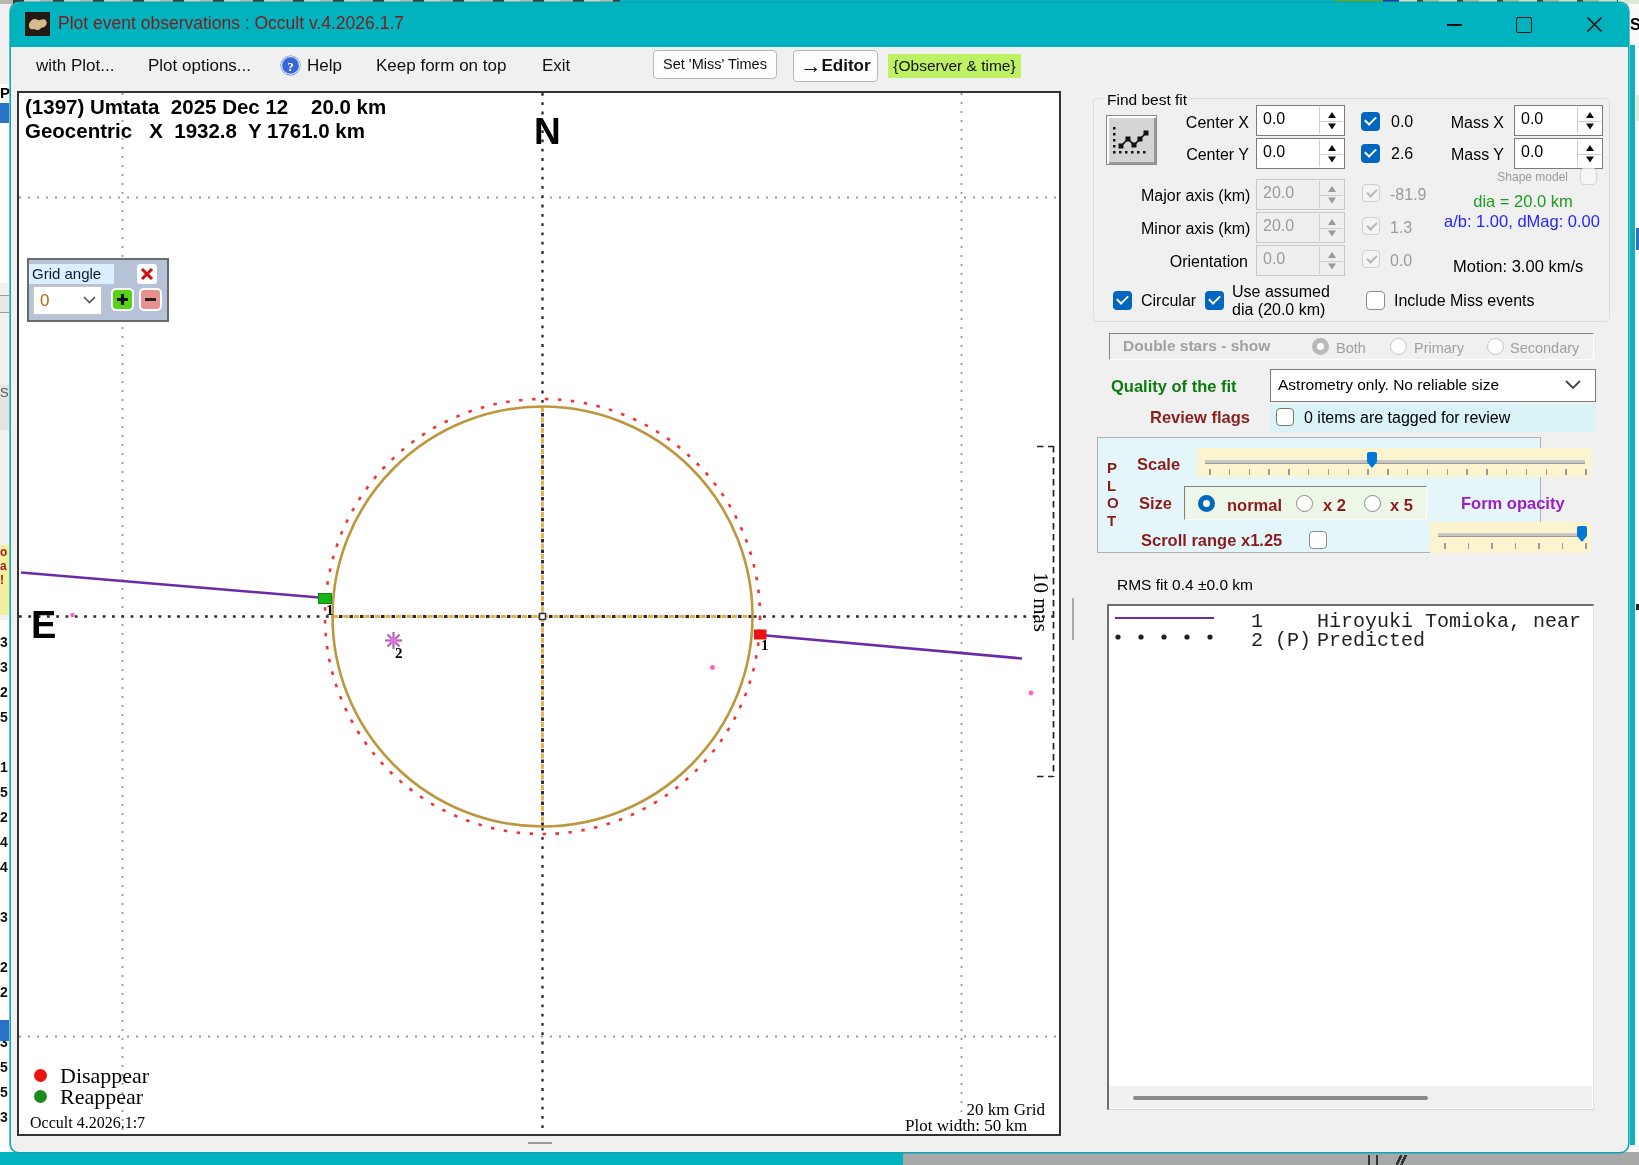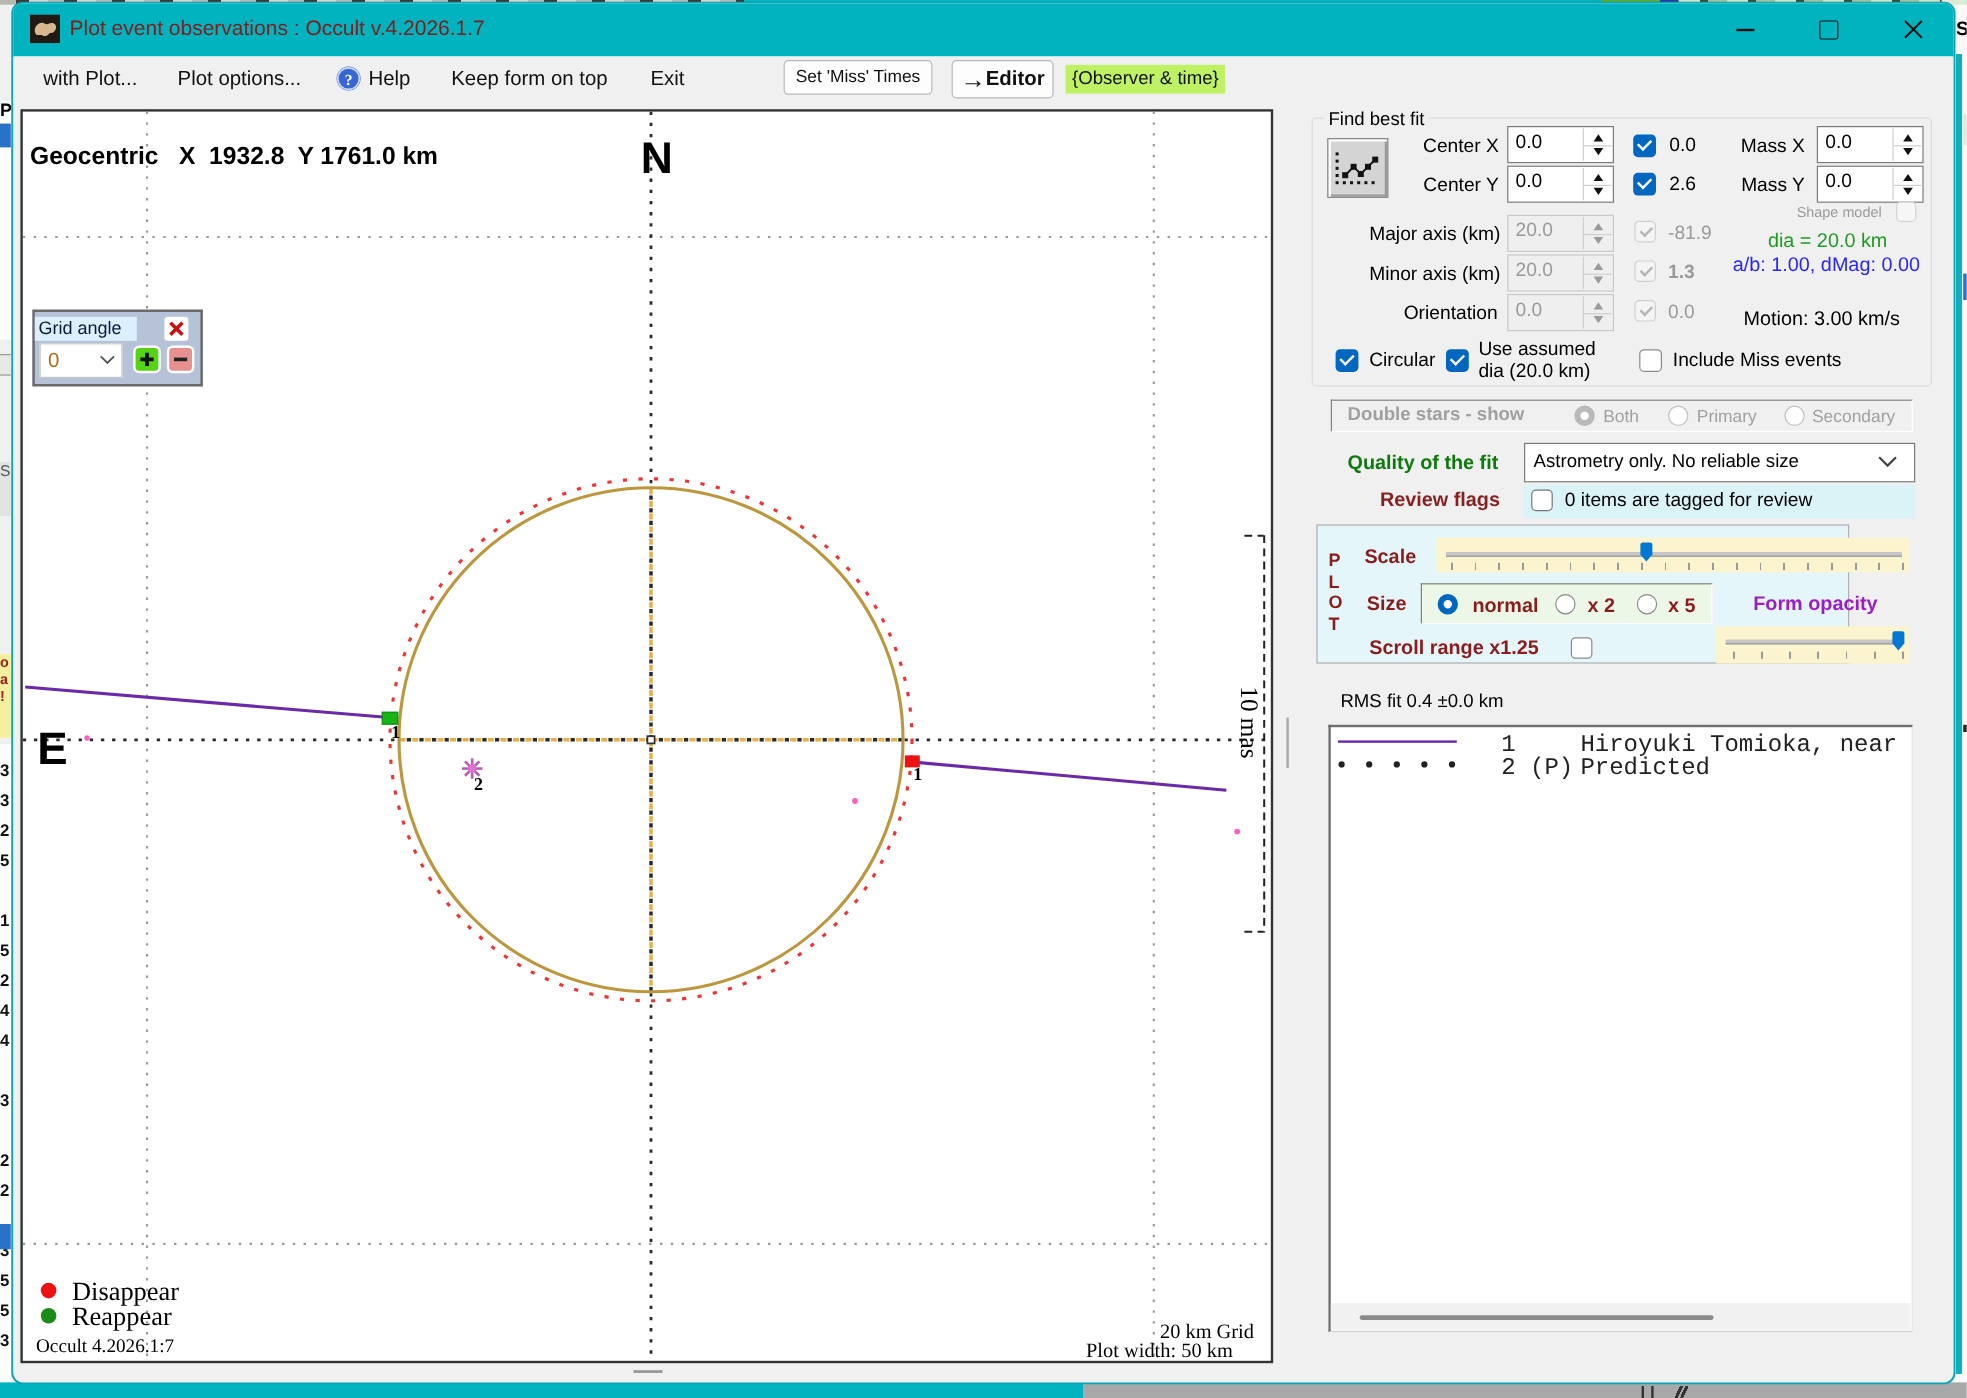--- a/index.html
+++ b/index.html
@@ -172,20 +172,21 @@
   <div class="a" style="left:40px;top:291px;font-size:17px;color:#b06a10;">0</div>
   <svg class="a" style="left:83px;top:296px;" width="13" height="8" viewBox="0 0 13 8">
       <path d="M1 1 L6.5 6.5 L12 1" fill="none" stroke="#555" stroke-width="1.6"></path>
     </svg>
   <div class="a" style="left:113px;top:290px;width:19px;height:19px;background:#56d315;border-radius:3px;box-shadow:0 0 0 2px #fff;"></div>
   <svg class="a" style="left:113px;top:290px;" width="19" height="19" viewBox="0 0 19 19">
       <path d="M4 9.5 L15 9.5 M9.5 4 L9.5 15" stroke="#111" stroke-width="3.2"></path>
     </svg>
   <div class="a" style="left:141px;top:290px;width:19px;height:19px;background:#e89090;border-radius:3px;box-shadow:0 0 0 2px #fff;"></div>
   <div class="a" style="left:145px;top:298px;width:11px;height:3px;background:#222;"></div>
+  <div class="a" style="left:25px;top:95px;font-size:20.5px;font-weight:bold;color:#000;white-space:pre;">(1397) Umtata  2025 Dec 12    20.0 km</div>
   <div class="a" style="left:25px;top:119px;font-size:20.5px;font-weight:bold;color:#000;white-space:pre;">Geocentric   X  1932.8  Y 1761.0 km</div>
   <div class="a" style="left:534px;top:111px;font-size:37px;font-weight:bold;color:#000;">N</div>
   <div class="a" style="left:31px;top:604px;font-size:38px;font-weight:bold;color:#000;">E</div>
 
   <div class="a" style="left:34px;top:1069px;width:13px;height:13px;border-radius:50%;background:#ee1111;"></div>
   <div class="a ser" style="left:60px;top:1063px;font-size:22px;color:#000;">Disappear</div>
   <div class="a" style="left:34px;top:1090px;width:13px;height:13px;border-radius:50%;background:#1a8c1a;"></div>
   <div class="a ser" style="left:60px;top:1084px;font-size:22px;color:#000;">Reappear</div>
   <div class="a ser" style="left:30px;top:1114px;font-size:16px;color:#000;">Occult 4.2026.1:7</div>
   <div class="a ser" style="left:945px;top:1100px;width:100px;text-align:right;font-size:17px;color:#000;">20 km Grid</div>
@@ -299,21 +300,21 @@
       <span class="btns">
         <span class="up">
           <i class="tri-u"></i>
         </span>
         <span class="dn">
           <i class="tri-d"></i>
         </span>
       </span>
     </div>
   <div class="a cb gr" style="left:1362px;top:217px;width:18px;height:18px;"></div>
-  <div class="a lbl dis-t" style="left:1390px;top:219px;font-weight:bold;">1.3</div>
+  <div class="a lbl dis-t" style="left:1390px;top:219px;">1.3</div>
   <div class="a" style="left:1444px;top:212px;font-size:16.5px;color:#2624ff;">a/b: 1.00, dMag: 0.00</div>
 
   <div class="a lbl" style="left:1141px;top:253px;width:107px;text-align:right;">Orientation</div>
   <div class="a spin dis" style="left:1256px;top:245px;width:87px;height:29px;">
       <span class="tx">0.0</span>
       <span class="btns">
         <span class="up">
           <i class="tri-u"></i>
         </span>
         <span class="dn">
@@ -335,21 +336,21 @@
 
   <div class="a" style="left:1109px;top:333px;width:485px;height:27px;background:#f0f0f0;border-top:1.5px solid #838383;border-left:1.5px solid #838383;border-bottom:1.5px solid #fff;border-right:1.5px solid #fff;box-sizing:border-box;"></div>
   <div class="a" style="left:1123px;top:337px;font-size:15.5px;font-weight:bold;color:#a0a0a0;">Double stars - show</div>
   <div class="a rad gron" style="left:1312px;top:338px;"></div>
   <div class="a" style="left:1336px;top:340px;font-size:14.5px;color:#a0a0a0;">Both</div>
   <div class="a rad gr" style="left:1390px;top:338px;"></div>
   <div class="a" style="left:1414px;top:340px;font-size:14.5px;color:#a0a0a0;">Primary</div>
   <div class="a rad gr" style="left:1487px;top:338px;"></div>
   <div class="a" style="left:1510px;top:340px;font-size:14.5px;color:#a0a0a0;">Secondary</div>
 
-  <div class="a" style="left:1111px;top:377px;font-size:16.5px;font-weight:bold;color:#0c7a0c;margin-left:12px;">Quality of the fit</div>
+  <div class="a" style="left:1111px;top:377px;font-size:16.5px;font-weight:bold;color:#0c7a0c;">Quality of the fit</div>
   <div class="a" style="left:1270px;top:369px;width:326px;height:33px;background:#fff;border:1px solid #7a7a7a;box-sizing:border-box;"></div>
   <div class="a" style="left:1278px;top:376px;font-size:15.5px;color:#000;">Astrometry only. No reliable size</div>
   <svg class="a" style="left:1565px;top:380px;" width="16" height="10" viewBox="0 0 16 10">
       <path d="M1 1 L8 8 L15 1" fill="none" stroke="#444" stroke-width="1.8"></path>
     </svg>
 
   <div class="a" style="left:1150px;top:408px;font-size:16.5px;font-weight:bold;color:#8b1e1e;">Review flags</div>
   <div class="a" style="left:1270px;top:404px;width:326px;height:28px;background:#daf3f7;"></div>
   <div class="a cb off" style="left:1276px;top:408px;width:18px;height:18px;border-color:#777;"></div>
   <div class="a lbl" style="left:1304px;top:409px;">0 items are tagged for review</div>

